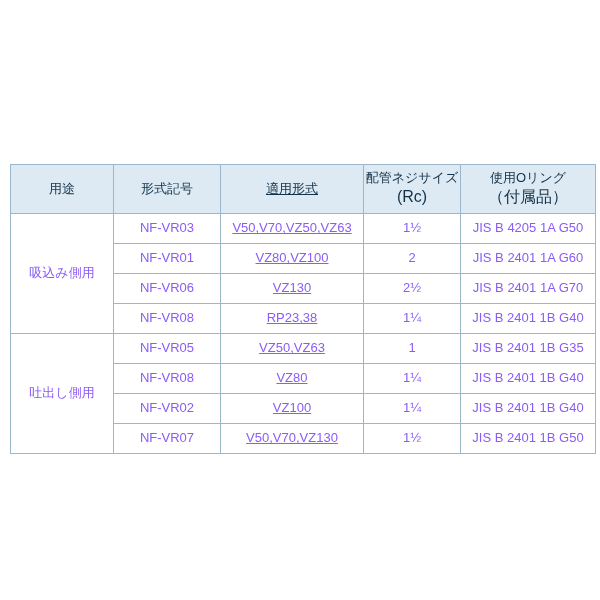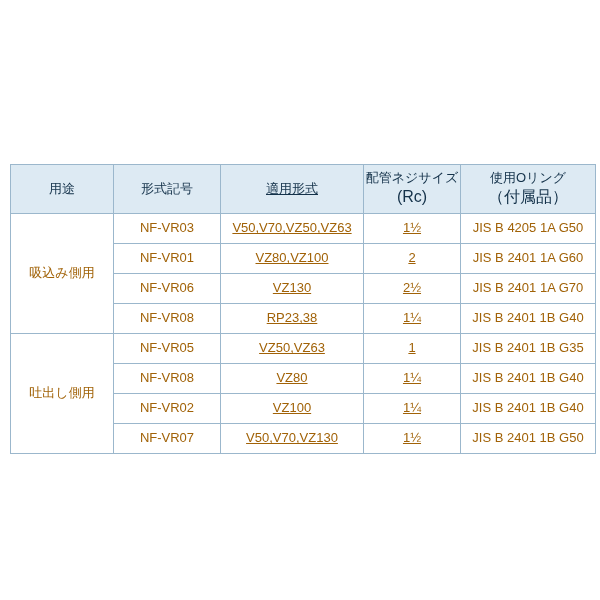--- a/index.html
+++ b/index.html
@@ -35,21 +35,21 @@
     table-layout: fixed;
     font-size: 13px;
   }
   table.spec th,
   table.spec td {
     border: 1px solid #9bb7cc;
     text-align: center;
     vertical-align: middle;
     padding: 0;
     line-height: 1.25;
-    color: #a16207;
+    color: #8b5cf6;
     font-weight: normal;
   }
   table.spec thead th {
     background: #ddeaf3;
     height: 48px;
     font-size: 13px;
     color: #14324a;
   }
   table.spec tbody td {
     height: 29px;
@@ -71,21 +71,20 @@
   .hdr-sub {
     font-size: 16px;
   }
   .col-a { width: 102px; }
   .col-b { width: 106px; }
   .col-c { width: 142px; text-decoration: underline; }
   .col-d { width: 96px; }
   .col-e { width: 134px; margin-left: 28px; }
   .frac {
     white-space: nowrap;
-    text-decoration: underline;
   }
 </style>
 </head>
 <body>
 
 <div class="page">
   <div class="table-wrap">
     <table class="spec">
       <thead>
         <tr>

